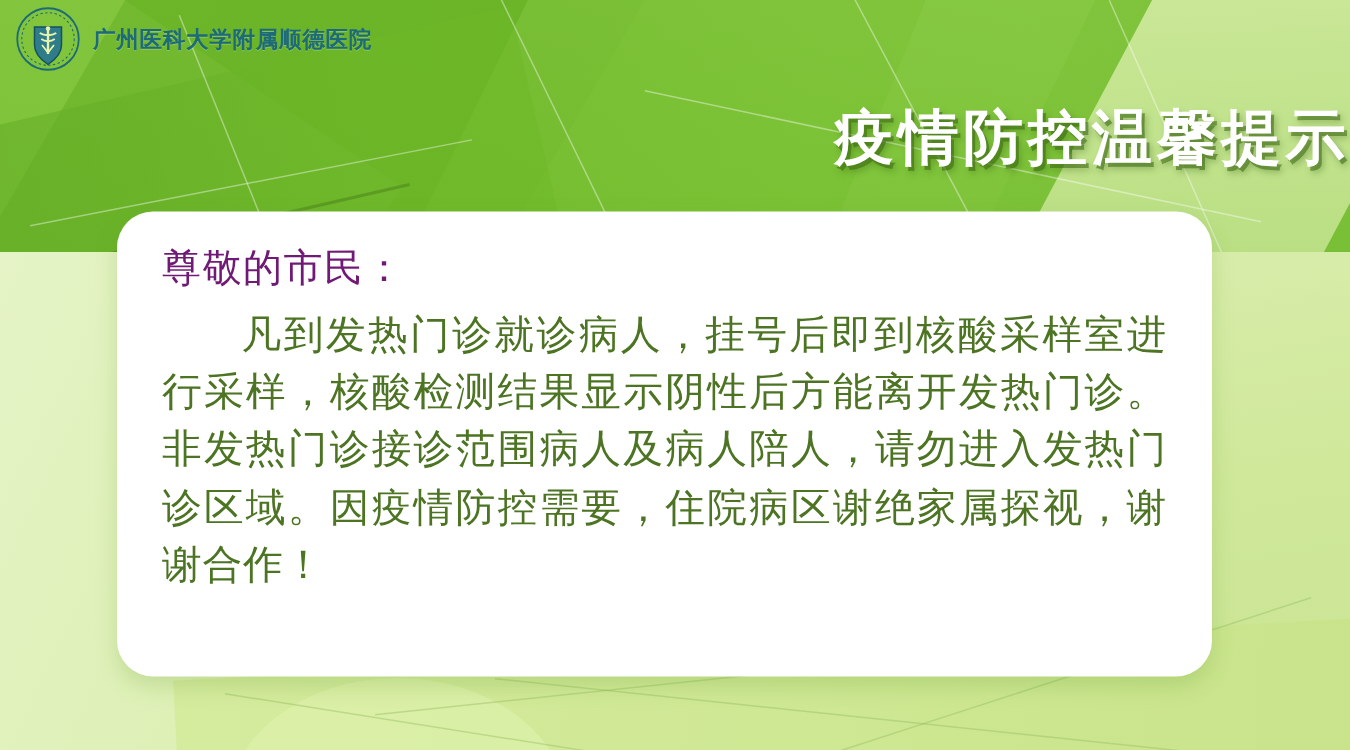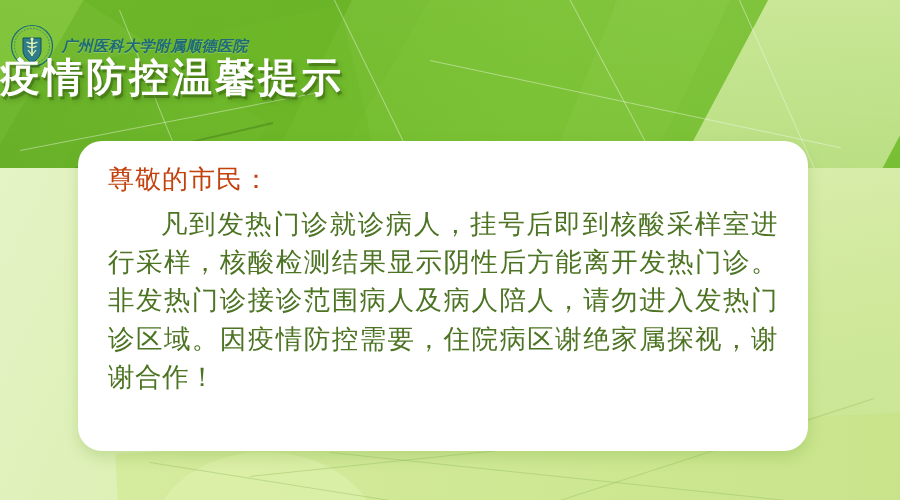--- a/index.html
+++ b/index.html
@@ -138,44 +138,43 @@
   .bv { position: absolute; height: 1px; background: rgba(150,190,100,.45); transform-origin: 0 0; }
   .bv1 { left: 150px; top: 462px; width: 420px; transform: rotate(9deg); }
   .bv2 { left: 330px; top: 452px; width: 520px; transform: rotate(6deg); }
   .bv3 { left: 560px; top: 500px; width: 330px; transform: rotate(-18deg); }
   .bv4 { left: 250px; top: 476px; width: 300px; transform: rotate(-6deg); }
 
   
   .logo-wrap {
     position: absolute;
     left: 10px;
-    top: 24px;
+    top: 4px;
     display: flex;
     align-items: center;
     gap: 8px;
     z-index: 6;
-    font-style: italic;
   }
   .logo-mark { width: 44px; height: 44px; display: block; }
   .logo-text {
     color: #1d6a78;
     font-size: 15px;
     font-weight: bold;
     letter-spacing: .5px;
     white-space: nowrap;
     text-shadow: 0 1px 0 rgba(255,255,255,.22);
   }
 
   
   .poster-title {
     position: absolute;
     left: 0;
-    top: 50px;
-    width: 900px;
-    text-align: left;
+    top: 64px;
+    width: 900px;
+    text-align: right;
     z-index: 6;
     color: #ffffff;
     font-size: 40px;
     font-weight: bold;
     letter-spacing: 3px;
     text-shadow: 2px 3px 0 rgba(58,104,16,.55), 3px 4px 5px rgba(40,80,10,.35);
   }
 
   
   .card {
@@ -185,21 +184,21 @@
     width: 730px;
     height: 310px;
     background: #ffffff;
     border-radius: 24px;
     box-shadow: 0 6px 14px rgba(95,150,40,.22);
     z-index: 5;
     box-sizing: border-box;
     padding: 22px 30px 18px 30px;
   }
   .salutation {
-    color: #c2410c;
+    color: #701a75;
     font-size: 26px;
     line-height: 1.25;
     letter-spacing: 1px;
   }
   .notice-body {
     margin-top: 9px;
     color: #4c7423;
     font-size: 26.5px;
     line-height: 1.45;
     letter-spacing: .5px;

